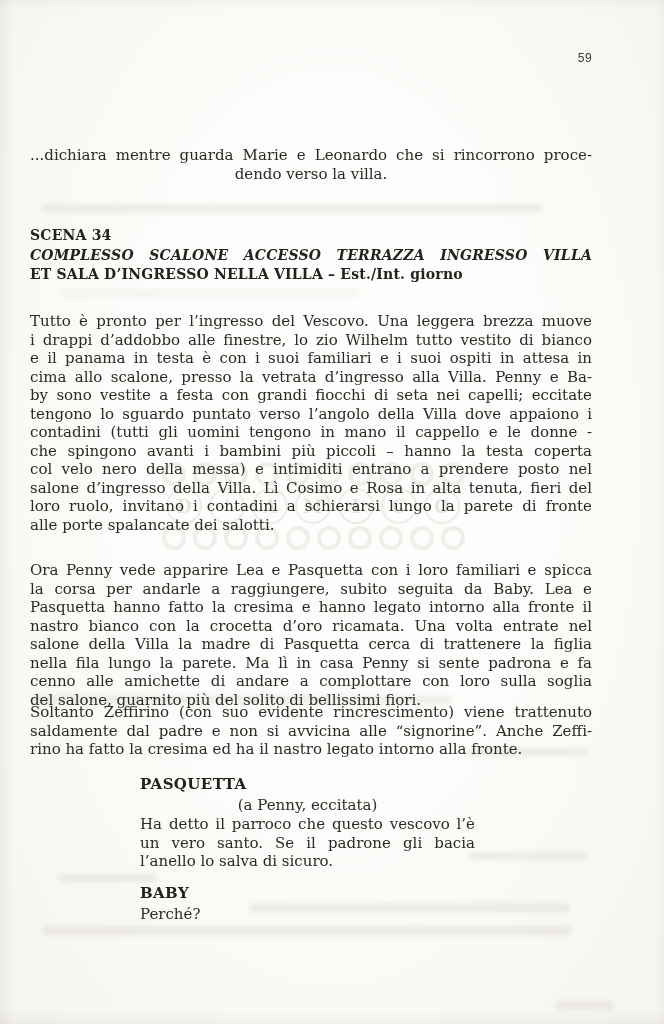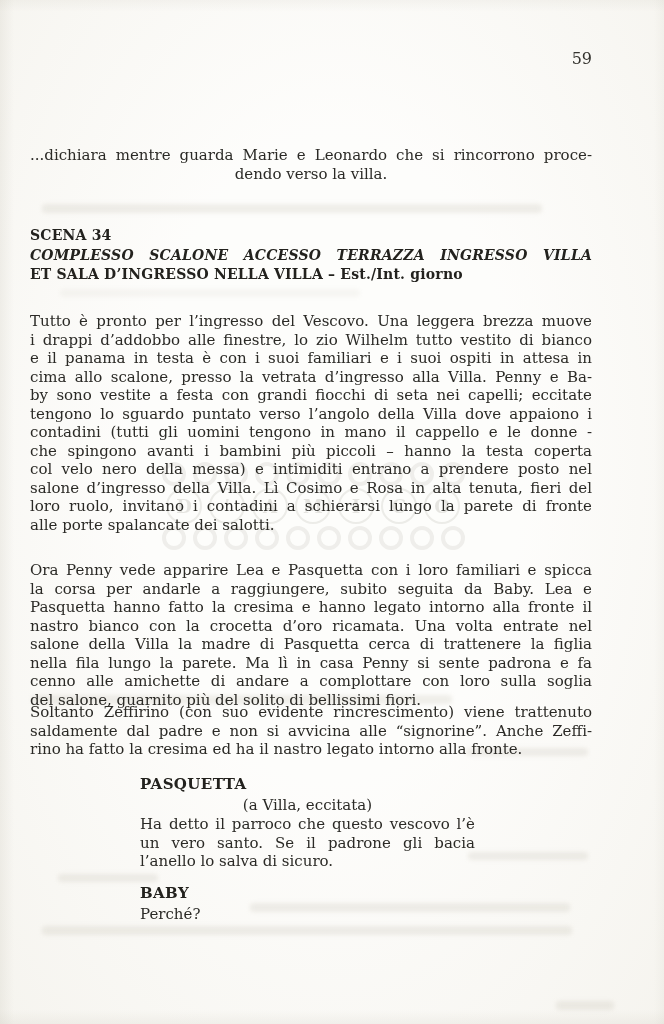--- a/index.html
+++ b/index.html
@@ -16,24 +16,25 @@
       linear-gradient(0deg, rgba(190,186,172,0.14) 0, rgba(190,186,172,0.0) 14px),
       radial-gradient(ellipse at 50% 45%, rgba(255,255,255,0.6) 40%, rgba(205,200,185,0.12) 100%);
     overflow: hidden;
     font-family: "DejaVu Serif", "Liberation Serif", serif;
     color: #2b2a26;
   }
   .page-number {
     position: absolute;
     top: 49px;
     right: 72px;
-    font-size: 16px;
+    font-size: 12px;
     line-height: 20px;
     color: #35342f;
     z-index: 2;
+    font-family: Liberation Mono, monospace;
   }
   .content {
     position: absolute;
     left: 30px;
     top: 0;
     width: 562px;
     height: 100%;
     z-index: 2;
     font-size: 15px;
   }
@@ -219,21 +220,21 @@
         <div class="line last">del salone, guarnito più del solito di bellissimi fiori.</div>
       </div>
     <div class="block para para3">
         <div class="line">Soltanto Zeffirino (con suo evidente rincrescimento) viene trattenuto</div>
         <div class="line">saldamente dal padre e non si avvicina alle “signorine”. Anche Zeffi-</div>
         <div class="line last">rino ha fatto la cresima ed ha il nastro legato intorno alla fronte.</div>
       </div>
 
     <div class="dialogue dialogue1">
       <div class="dlg-name">PASQUETTA</div>
-      <div class="dlg-paren">(a Villa, eccitata)</div>
+      <div class="dlg-paren">(a Penny, eccitata)</div>
       <div class="dlg-lines">
           <div class="line">Ha detto il parroco che questo vescovo l’è</div>
           <div class="line">un vero santo. Se il padrone gli bacia</div>
           <div class="line last">l’anello lo salva di sicuro.</div>
         </div>
     </div>
 
     <div class="dialogue dialogue2">
       <div class="dlg-name">BABY</div>
       <div class="dlg-lines">

